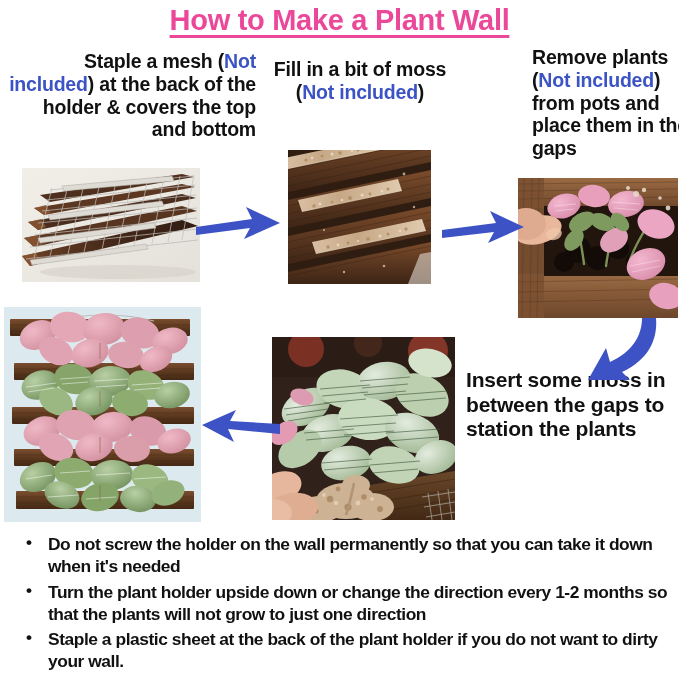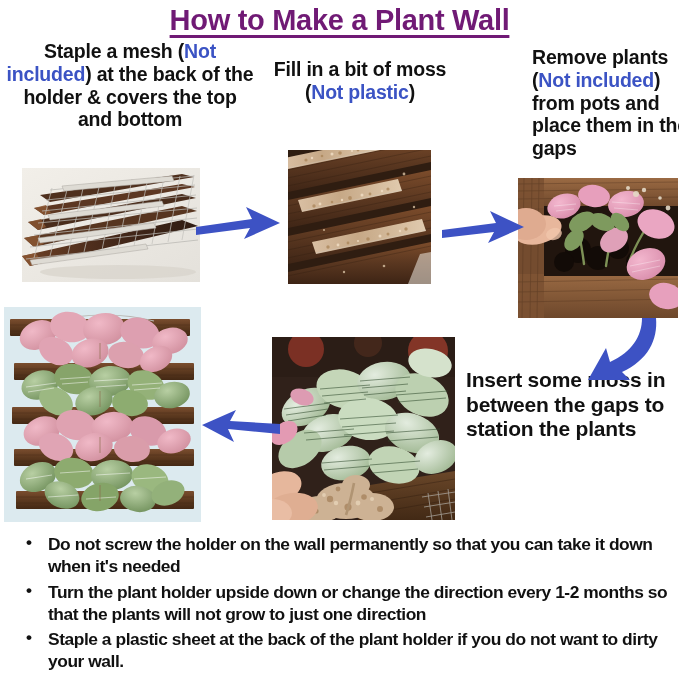--- a/index.html
+++ b/index.html
@@ -19,38 +19,38 @@
   
   #title {
     position: absolute;
     left: 0;
     top: 4px;
     width: 679px;
     text-align: center;
     font-size: 29px;
     font-weight: bold;
     letter-spacing: -0.3px;
-    color: #701a75;
+    color: #ec4899;
     text-decoration: underline;
     text-decoration-thickness: 3px;
     text-underline-offset: 5px;
   }
 
   
   .caption {
     position: absolute;
     font-weight: bold;
     font-size: 19.5px;
     line-height: 1.17;
     color: #111111;
     letter-spacing: -0.2px;
   }
   .blue { color: #3b53c4; }
 
-  #cap-1 { left: 4px;   top: 40px;  width: 252px; text-align: center; }
+  #cap-1 { left: 4px;   top: 50px;  width: 252px; text-align: right; }
   #cap-2 { left: 272px; top: 58px;  width: 176px; text-align: center; }
   #cap-3 { left: 532px; top: 46px;  width: 162px; text-align: left; }
   #cap-4 {
     left: 466px; top: 368px; width: 214px;
     text-align: left; font-size: 21px; line-height: 1.17;
   }
 
   
   #bullets {
     position: absolute;
@@ -104,21 +104,21 @@
 </head>
 <body>
 
 <div id="title">How to Make a Plant Wall</div>
 
 <div id="cap-1" class="caption">
   <span>Staple a mesh (</span><span class="blue">Not included</span><span>) at the back of the holder  &amp; covers the top and bottom</span>
 </div>
 
 <div id="cap-2" class="caption">
-  <span>Fill in a bit of moss (</span><span class="blue">Not</span><span> </span><span class="blue">plastic</span><span>)</span>
+  <span>Fill in a bit of moss (</span><span class="blue">Not</span><span> </span><span class="blue">included</span><span>)</span>
 </div>
 
 <div id="cap-3" class="caption">
   <span>Remove plants (</span><span class="blue">Not included</span><span>) from pots and place them in the gaps</span>
 </div>
 
 <div id="cap-4" class="caption">Insert some moss in between the gaps to station the plants</div>
 
 <div class="photo" id="photo-mesh">
   <svg viewBox="0 0 178 114" preserveAspectRatio="none">

